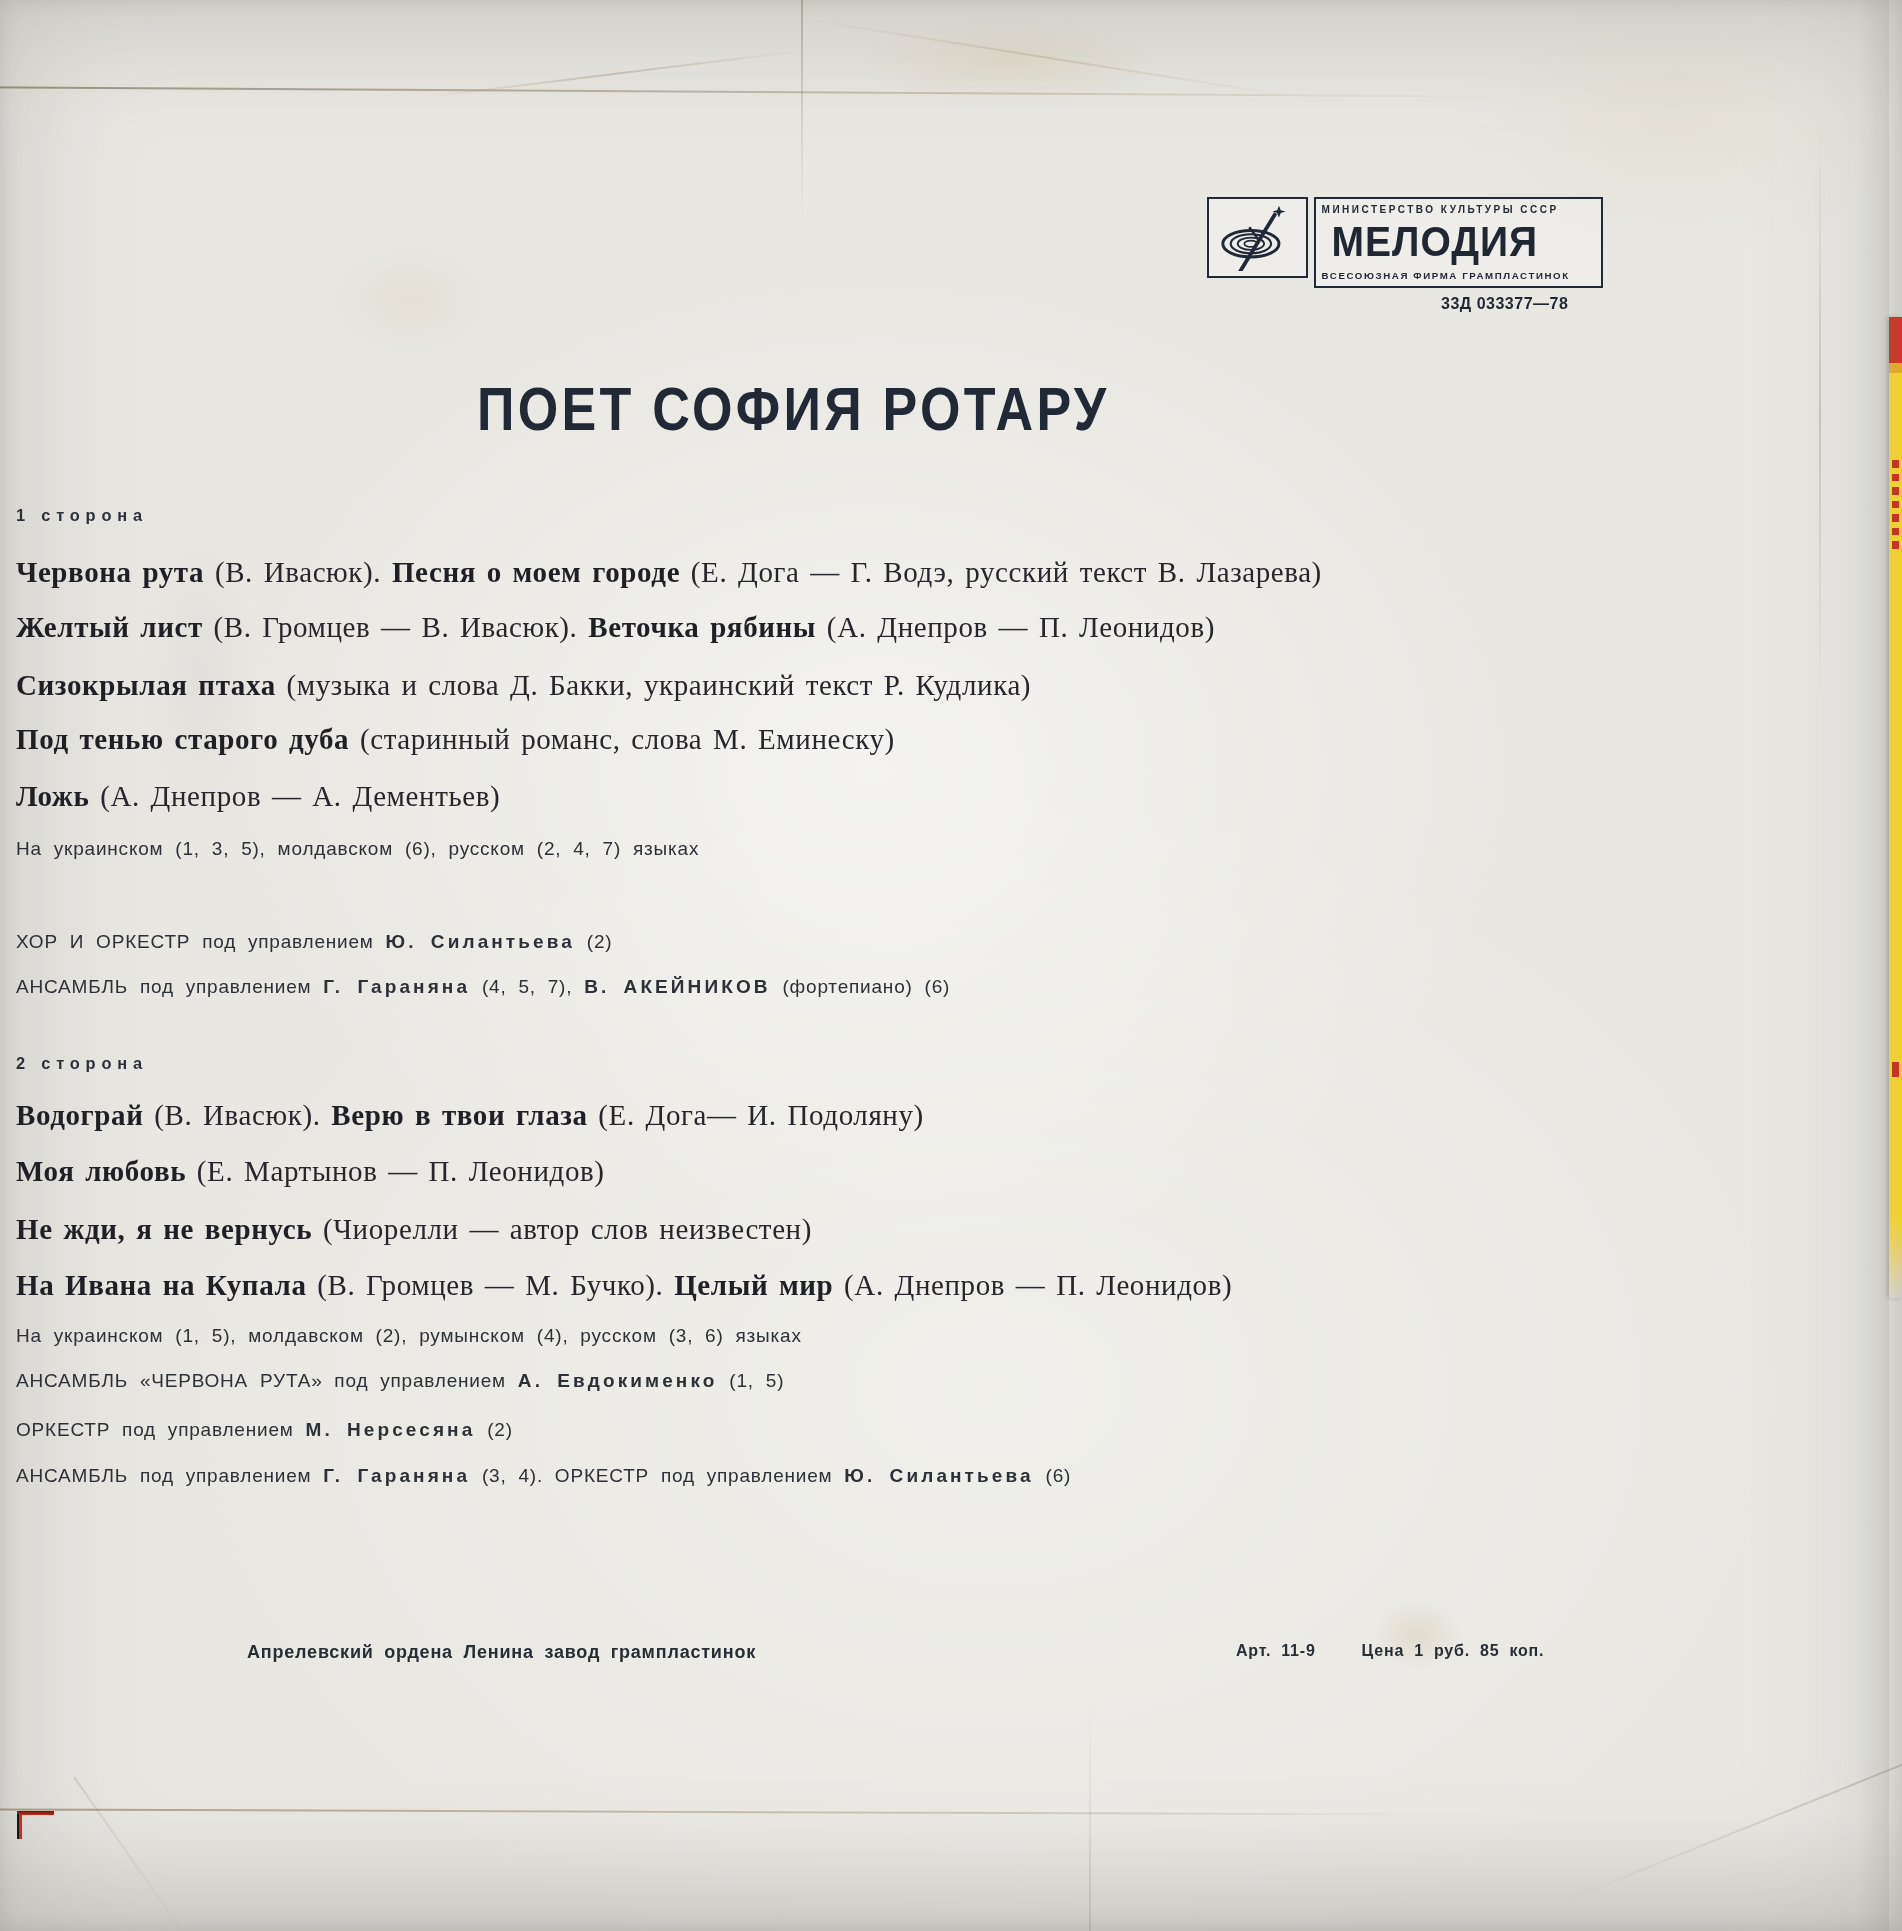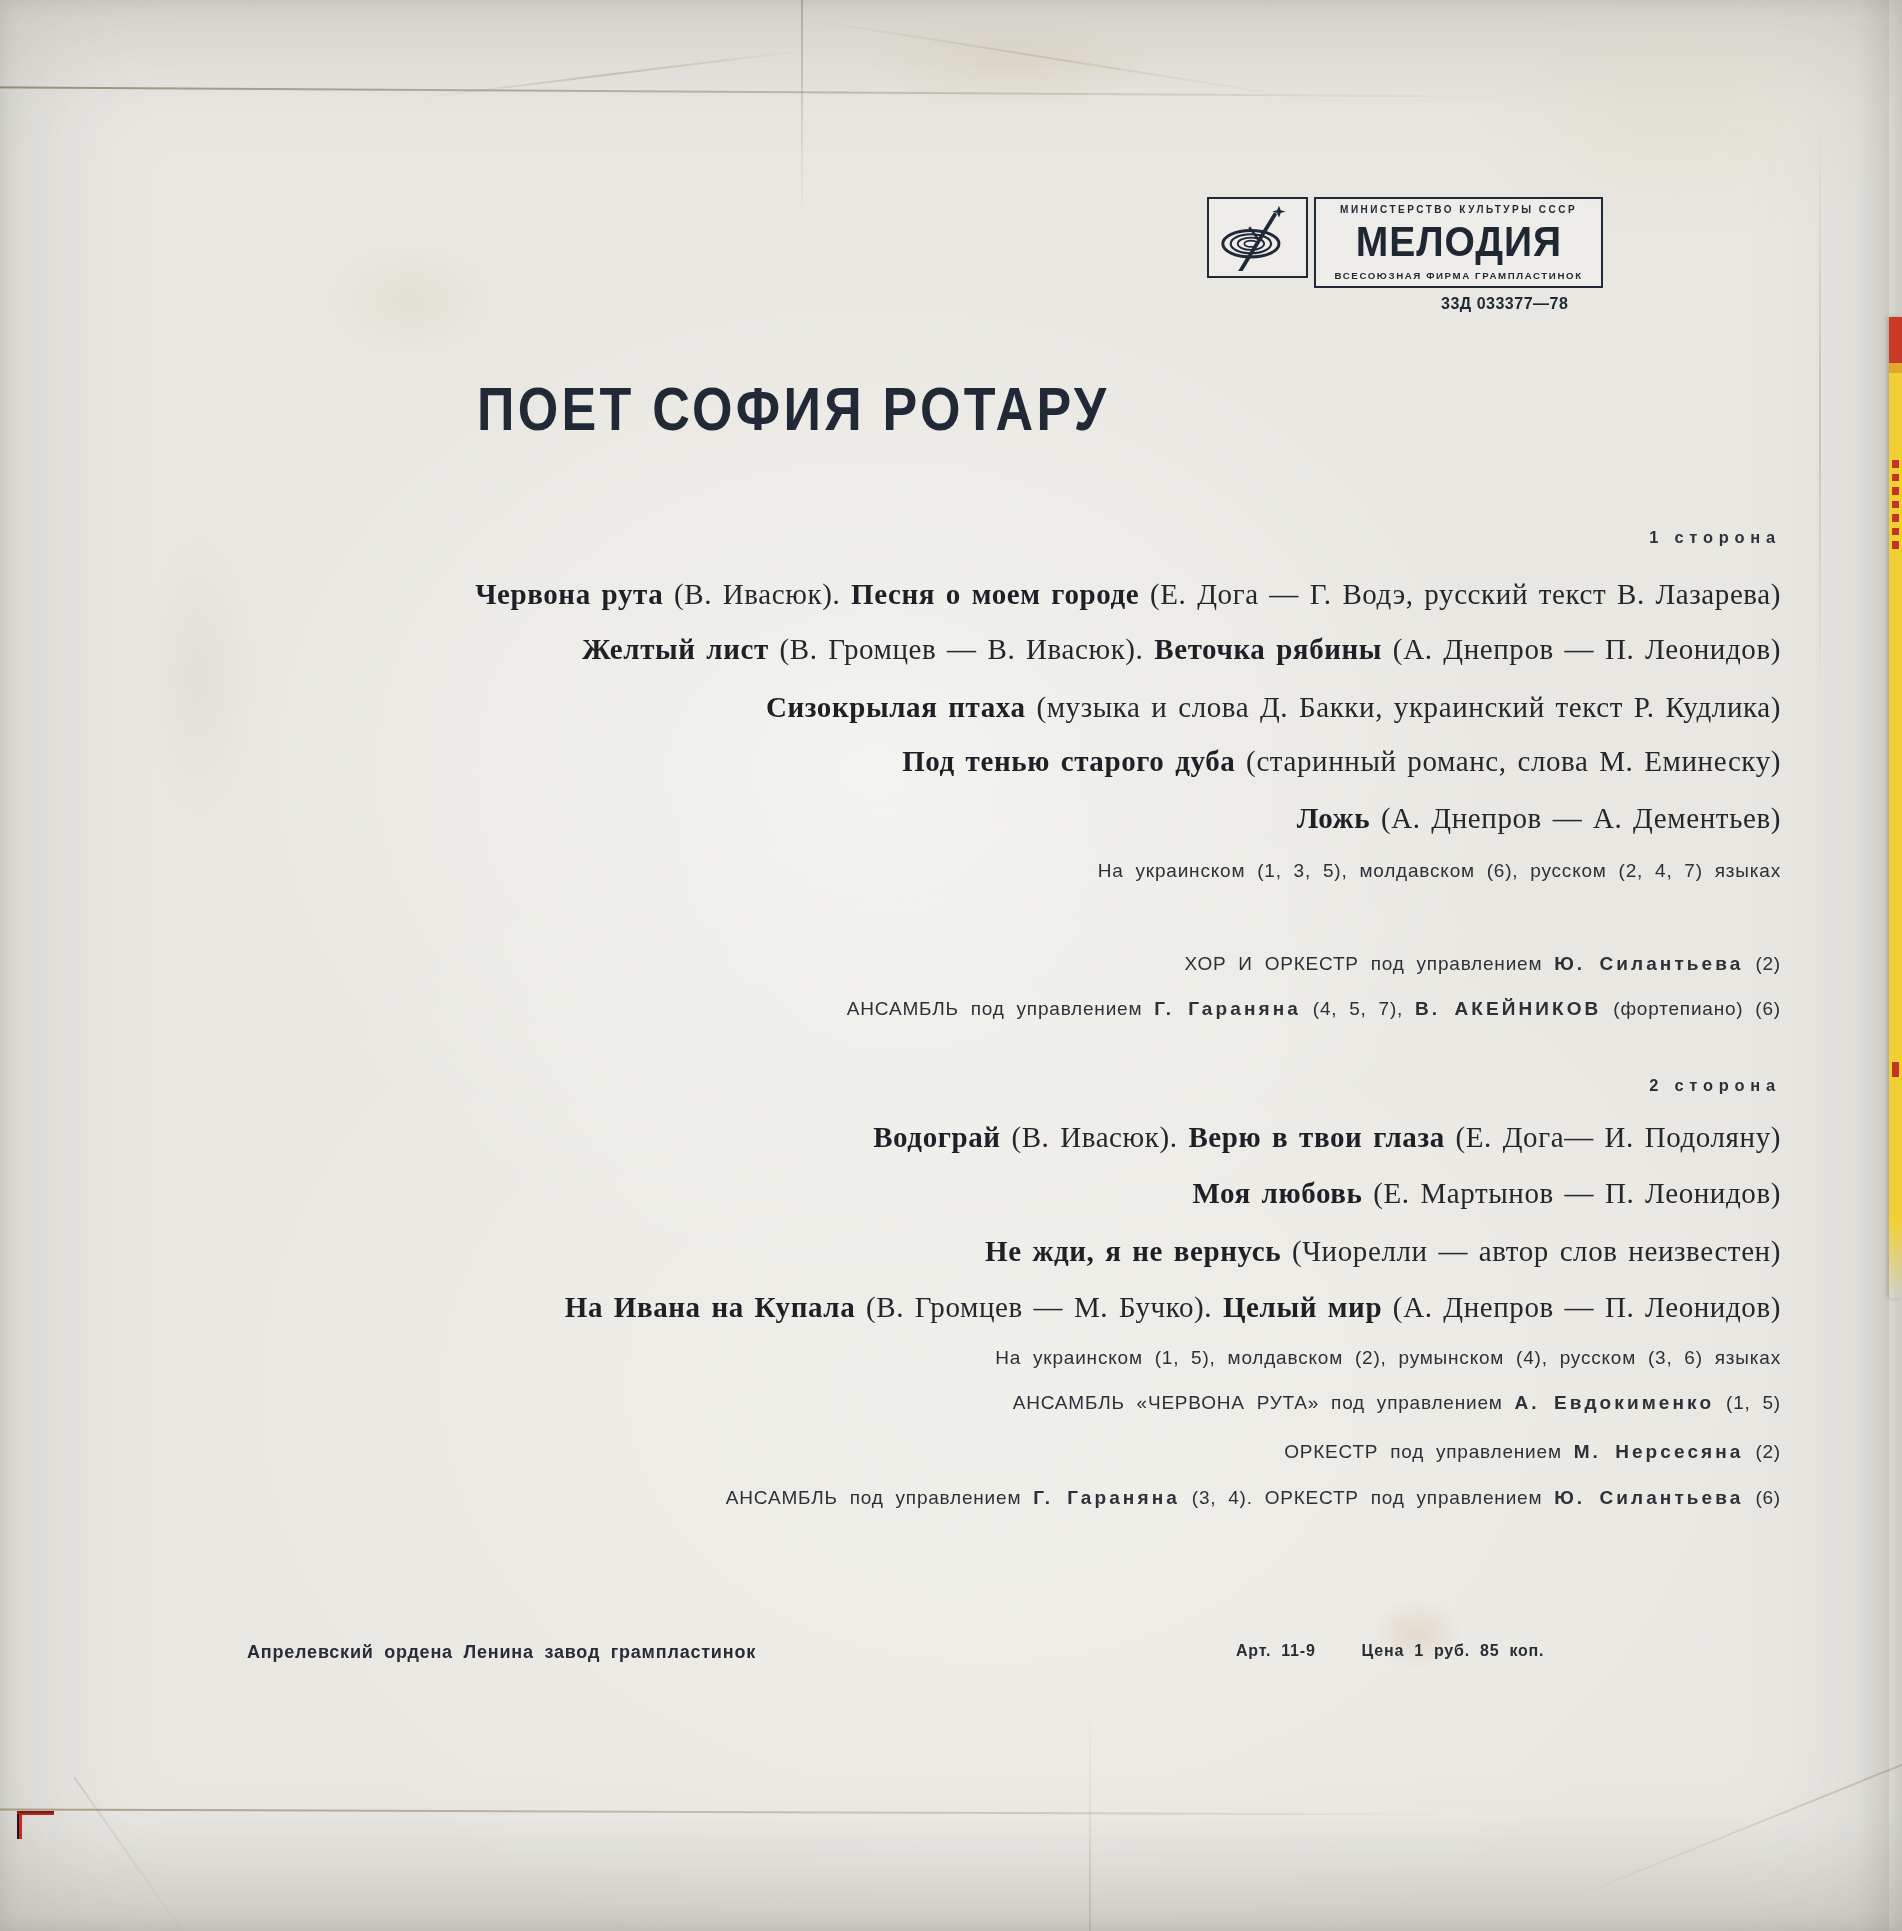--- a/index.html
+++ b/index.html
@@ -15,31 +15,31 @@
     font-family:"Liberation Sans", sans-serif;
     color:#242a33;
   }
   .vignette{position:absolute;inset:0;pointer-events:none;
     box-shadow:inset 0 0 145px rgba(100,98,88,.26), inset 0 0 19.3px rgba(90,88,78,.16);}
   .crease,.stain{position:absolute;pointer-events:none;}
 
   
   .logo{position:absolute;left:1207px;top:197px;display:flex;gap:5.8px;}
   .logo-emblem-box{width:97px;height:77px;border:2.9px solid #202938;display:flex;align-items:center;justify-content:center;background:rgba(255,255,255,.25);}
-  .logo-text-box{width:274px;height:77px;border:2.9px solid #202938;display:flex;flex-direction:column;justify-content:space-between;align-items:center;padding:4.8px 5.8px;background:rgba(255,255,255,.25);}
+  .logo-text-box{width:274px;height:77px;border:2.9px solid #202938;display:flex;flex-direction:column;justify-content:space-between;padding:4.8px 5.8px;background:rgba(255,255,255,.25);}
   .logo-ministry{font-weight:700;font-size:10px;letter-spacing:2.5px;white-space:nowrap;color:#222a36;}
   .logo-brand{font-weight:700;font-size:42px;line-height:.82;letter-spacing:1px;transform:scaleX(.93);white-space:nowrap;color:#1f2733;}
   .logo-firm{font-weight:700;font-size:9.7px;letter-spacing:1.6px;white-space:nowrap;color:#222a36;}
   .catalog{position:absolute;left:1441px;top:295px;font-weight:700;font-size:16px;letter-spacing:0.5px;white-space:nowrap;color:#1f2733;}
 
   
   .title{position:absolute;left:477px;top:373px;margin:0;font-weight:700;font-size:62px;letter-spacing:3.9px;transform:scaleX(.84);transform-origin:left top;white-space:nowrap;color:#212936;}
 
   
-  .heading,.track,.credit{position:absolute;left:4px;width:1777px;text-align:right;white-space:nowrap;margin-top:22px;}
+  .heading,.track,.credit{position:absolute;left:16px;width:1777px;text-align:left;white-space:nowrap;}
   .heading{font-size:16.4px;font-weight:700;letter-spacing:5.8px;color:#2b313a;}
   .track{font-family:"Liberation Serif", serif;font-size:29px;letter-spacing:0.6px;word-spacing:2.9px;color:#26262c;}
   .track b{font-weight:700;color:#1f1f26;}
   .credit{font-size:19px;letter-spacing:0.8px;word-spacing:5.8px;color:#2c3037;}
   .credit b{font-weight:700;letter-spacing:3.1px;}
 
   
   .footer-left{position:absolute;left:247px;top:1642px;font-size:18px;font-weight:700;letter-spacing:0.8px;word-spacing:4.8px;white-space:nowrap;color:#272d35;}
   .footer-right{position:absolute;left:1236px;top:1642px;font-size:16px;font-weight:700;letter-spacing:0.8px;word-spacing:4.8px;white-space:nowrap;color:#272d35;}
   .footer-right .price{margin-left:46px;}

